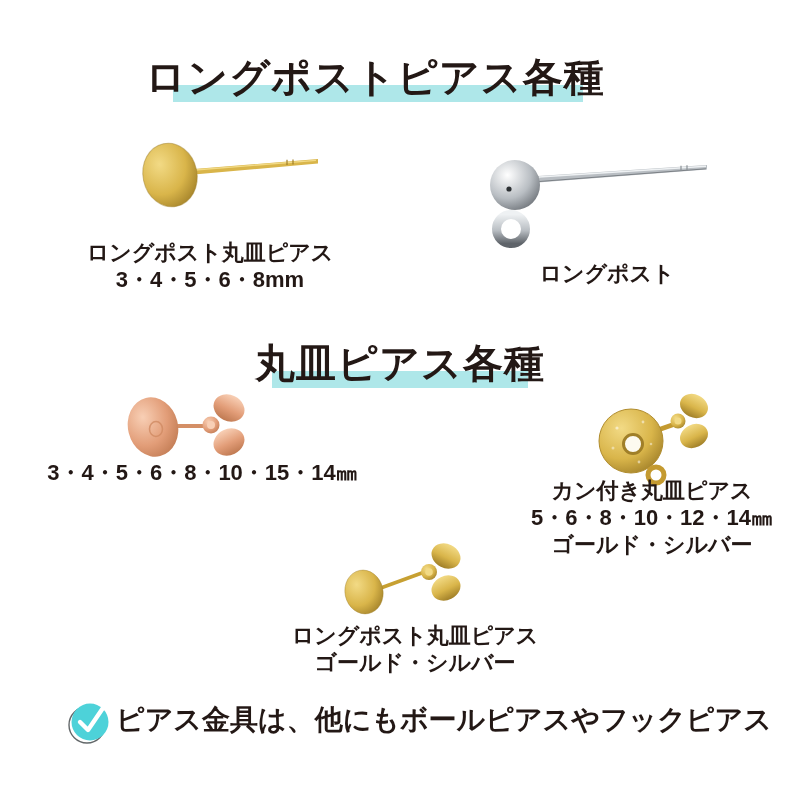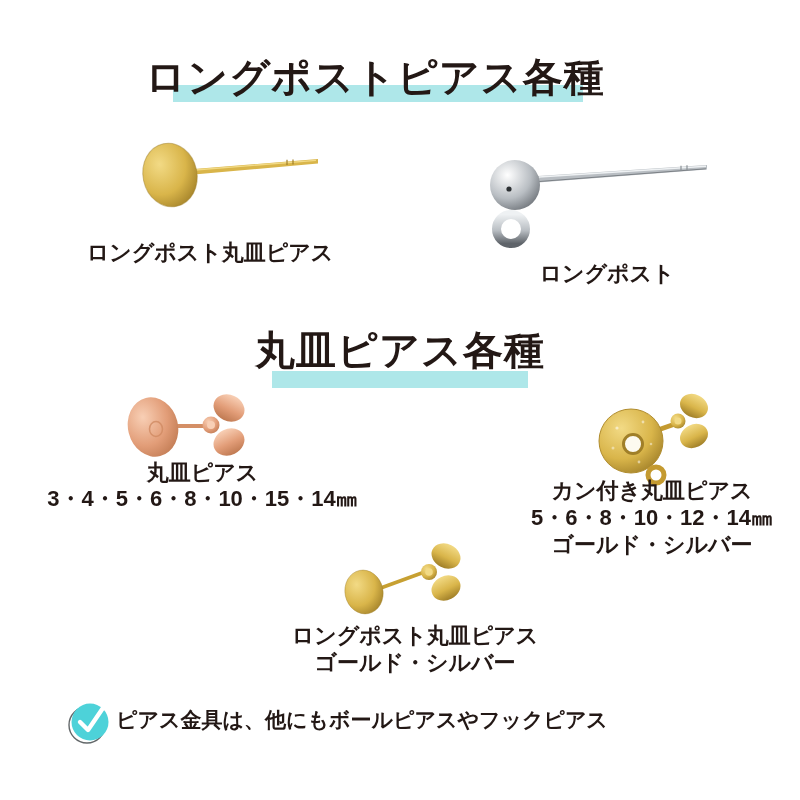--- a/index.html
+++ b/index.html
@@ -17,21 +17,21 @@
   .title{
     position:absolute;
     text-align:center;
     font-size:40px;
     font-weight:900;
     letter-spacing:1px;
     z-index:2;
     white-space:nowrap;
   }
   .t1{left:0;top:50px;width:750px;}
-  .t2{left:0;top:323px;width:800px;}
+  .t2{left:0;top:336px;width:800px;}
   .underline{
     position:absolute;
     height:17px;
     background:#aee7e9;
     z-index:1;
   }
   .u1{left:173px;top:85px;width:410px;}
   .u2{left:272px;top:371px;width:256px;}
   .img{position:absolute;z-index:1;}
   .p-img1{left:110px;top:133px;}
@@ -49,21 +49,21 @@
     white-space:nowrap;
   }
   .lb1{left:10px;top:239px;width:400px;}
   .lb2{left:412px;top:260px;width:390px;line-height:28px;}
   .lb3{left:0px;top:460px;width:405px;line-height:26px;}
   .lb4{left:452px;top:477px;width:400px;}
   .lb5{left:215px;top:622px;width:400px;}
   .note{
     position:absolute;
     left:116px;top:701px;width:670px;
-    font-size:21px;
+    font-size:28px;
     font-weight:700;
     line-height:38px;
     z-index:2;
     white-space:nowrap;
   }
   .check{position:absolute;left:67px;top:699px;z-index:2;}
   .defs-holder{position:absolute;width:0;height:0;}
 </style>
 </head>
 <body>
@@ -110,20 +110,21 @@
 
   <svg class="img p-img1" width="225" height="105" viewBox="0 0 225 105">
     <polygon points="84,36 208,26 208,30.5 84,41.5" fill="#d9b54a"></polygon>
     <line x1="85" y1="37" x2="206" y2="27.3" stroke="#f2da85" stroke-width="1.3"></line>
     <line x1="177" y1="26.8" x2="177" y2="32" stroke="#a07f28" stroke-width="1.2"></line>
     <line x1="183" y1="26.4" x2="183" y2="31.6" stroke="#a07f28" stroke-width="1.2"></line>
     <ellipse cx="60" cy="42" rx="27" ry="32" transform="rotate(-12 60 42)" fill="url(#gRad)" stroke="#a07f28" stroke-width="1" stroke-opacity="0.5"></ellipse>
   </svg>
   <div class="label lb1">
     <div>ロングポスト丸皿ピアス</div>
+    <div>3・4・5・6・8mm</div>
   </div>
 
   <svg class="img p-img2" width="235" height="105" viewBox="0 0 235 105">
     <polygon points="60,28 229,17 229,21.5 60,34.5" fill="#b9bec3"></polygon>
     <line x1="61" y1="29" x2="228" y2="18.2" stroke="#eef1f3" stroke-width="1.4"></line>
     <line x1="61" y1="33.5" x2="228" y2="20.8" stroke="#7c8186" stroke-width="1"></line>
     <line x1="203" y1="17.7" x2="203" y2="22.6" stroke="#8b9196" stroke-width="1.2"></line>
     <line x1="209" y1="17.3" x2="209" y2="22.2" stroke="#8b9196" stroke-width="1.2"></line>
     <circle cx="37" cy="37" r="25" fill="url(#sRad)"></circle>
     <circle cx="31" cy="41" r="2.6" fill="#2c3033"></circle>
@@ -141,21 +142,20 @@
     <ellipse cx="30" cy="37" rx="25" ry="30" transform="rotate(-14 30 37)" fill="url(#pRad)"></ellipse>
     <ellipse cx="33" cy="39" rx="6.5" ry="7.5" fill="none" stroke="#cf8a62" stroke-width="1.5" stroke-opacity="0.8"></ellipse>
     <g>
       <ellipse cx="106" cy="18" rx="16" ry="13" transform="rotate(26 106 18)" fill="url(#pLin)"></ellipse>
       <ellipse cx="106" cy="52" rx="16" ry="13" transform="rotate(-26 106 52)" fill="url(#pLin)"></ellipse>
       <circle cx="88" cy="35" r="8.5" fill="url(#pRad)"></circle>
       <circle cx="88" cy="35" r="4" fill="#f8cfb5"></circle>
     </g>
   </svg>
   <div class="label lb3">
-    <div>丸皿ピアス</div>
     <div>3・4・5・6・8・10・15・14㎜</div>
   </div>
 
   <svg class="img p-img4" width="122" height="102" viewBox="0 0 122 102">
     <line x1="40" y1="50" x2="80" y2="36" stroke="#c49a30" stroke-width="5"></line>
     <g>
       <ellipse cx="99" cy="18" rx="14.5" ry="11.5" transform="rotate(26 99 18)" fill="url(#gLin)"></ellipse>
       <ellipse cx="99" cy="48" rx="14.5" ry="11.5" transform="rotate(-26 99 48)" fill="url(#gLin)"></ellipse>
       <circle cx="83" cy="33" r="7.5" fill="url(#gRad)"></circle>
       <circle cx="83" cy="33" r="3.5" fill="#f2da85"></circle>

